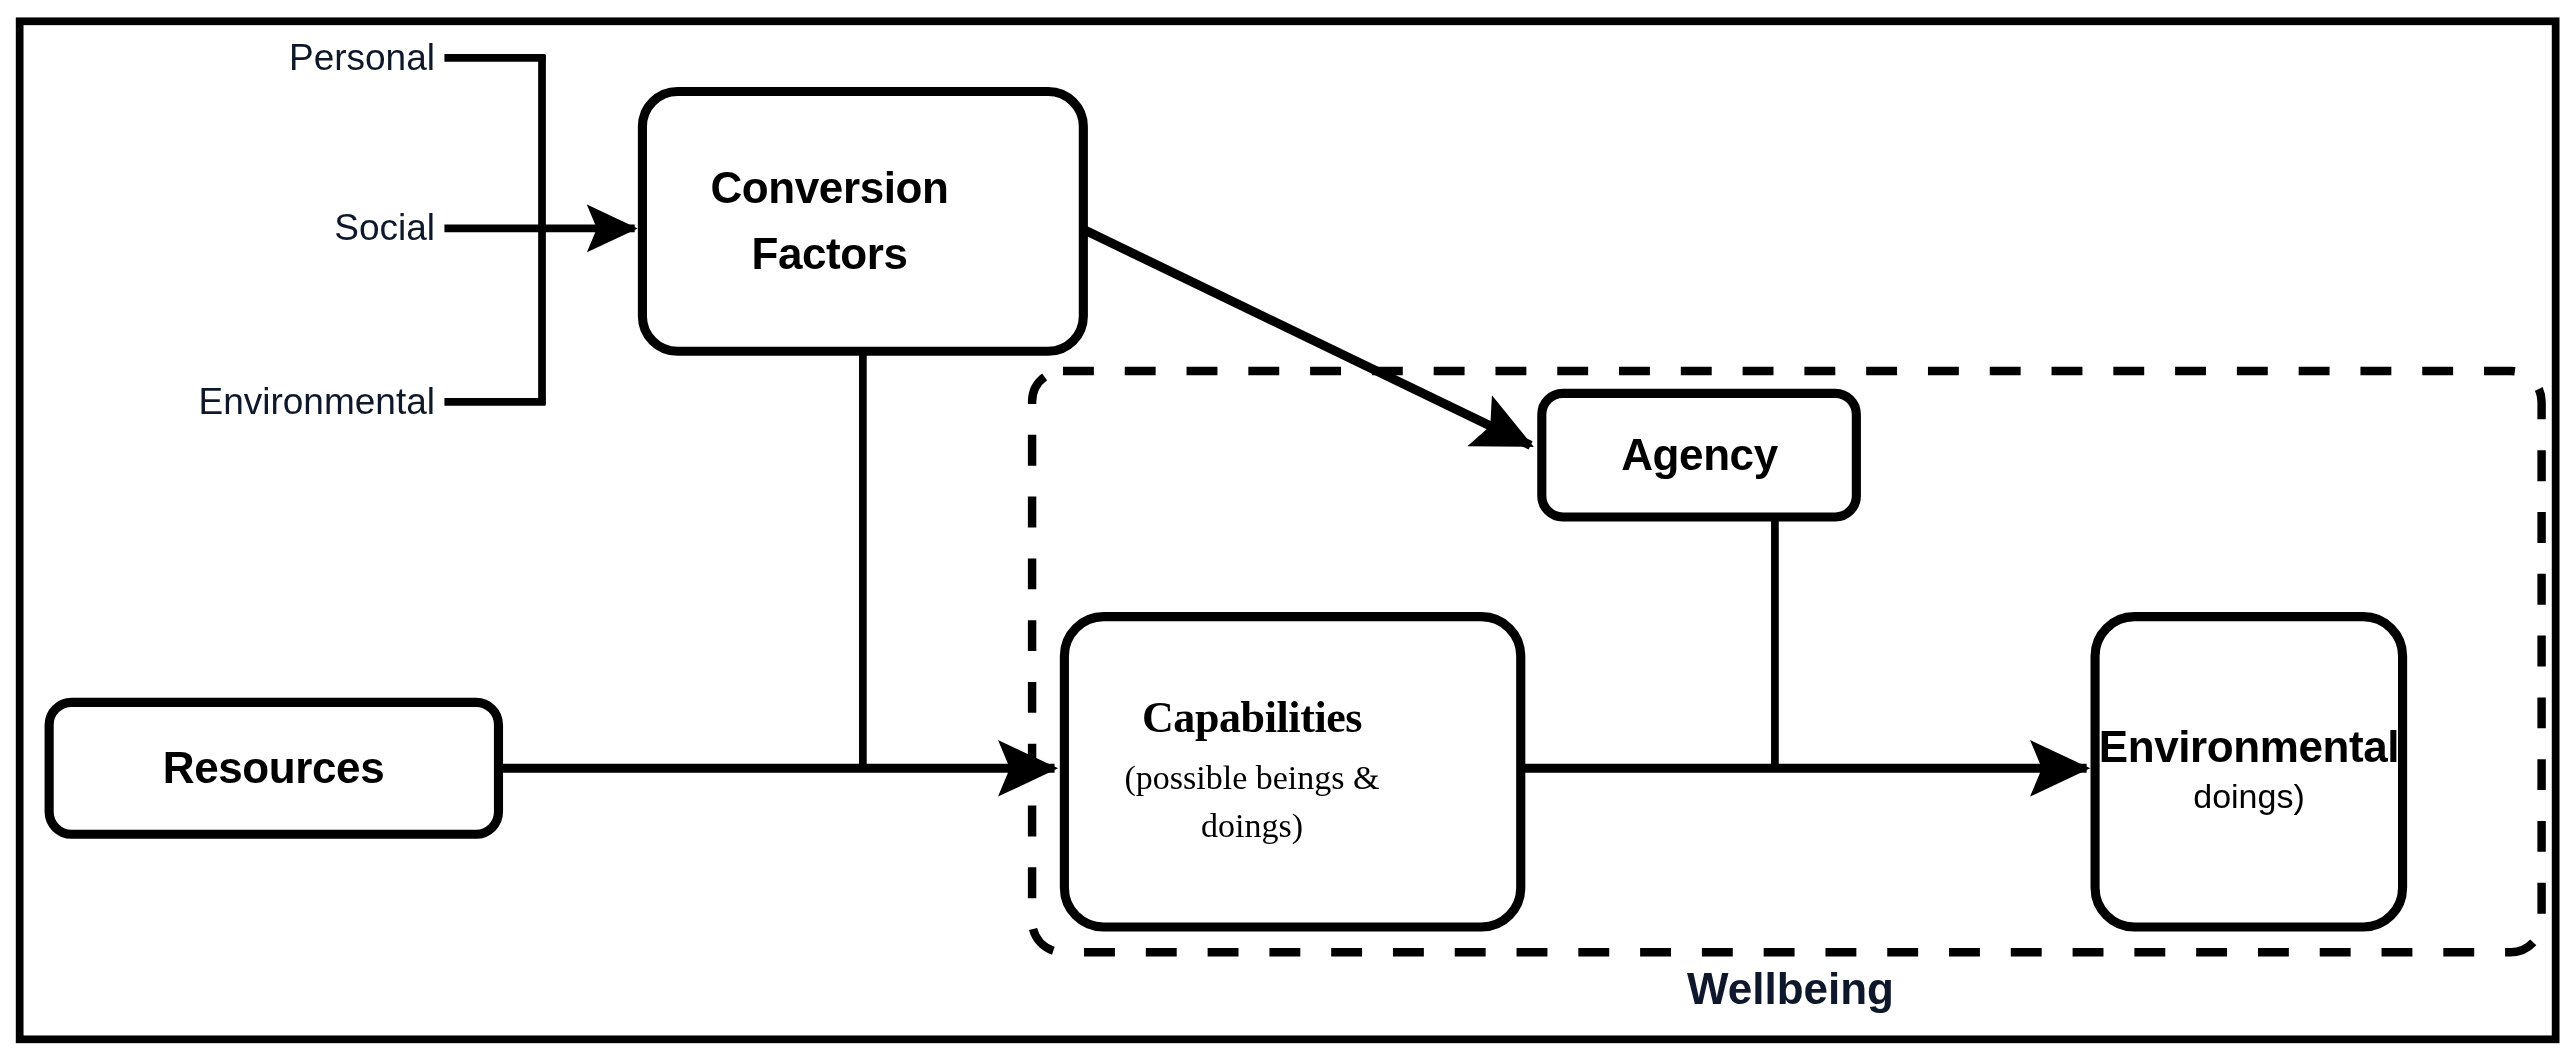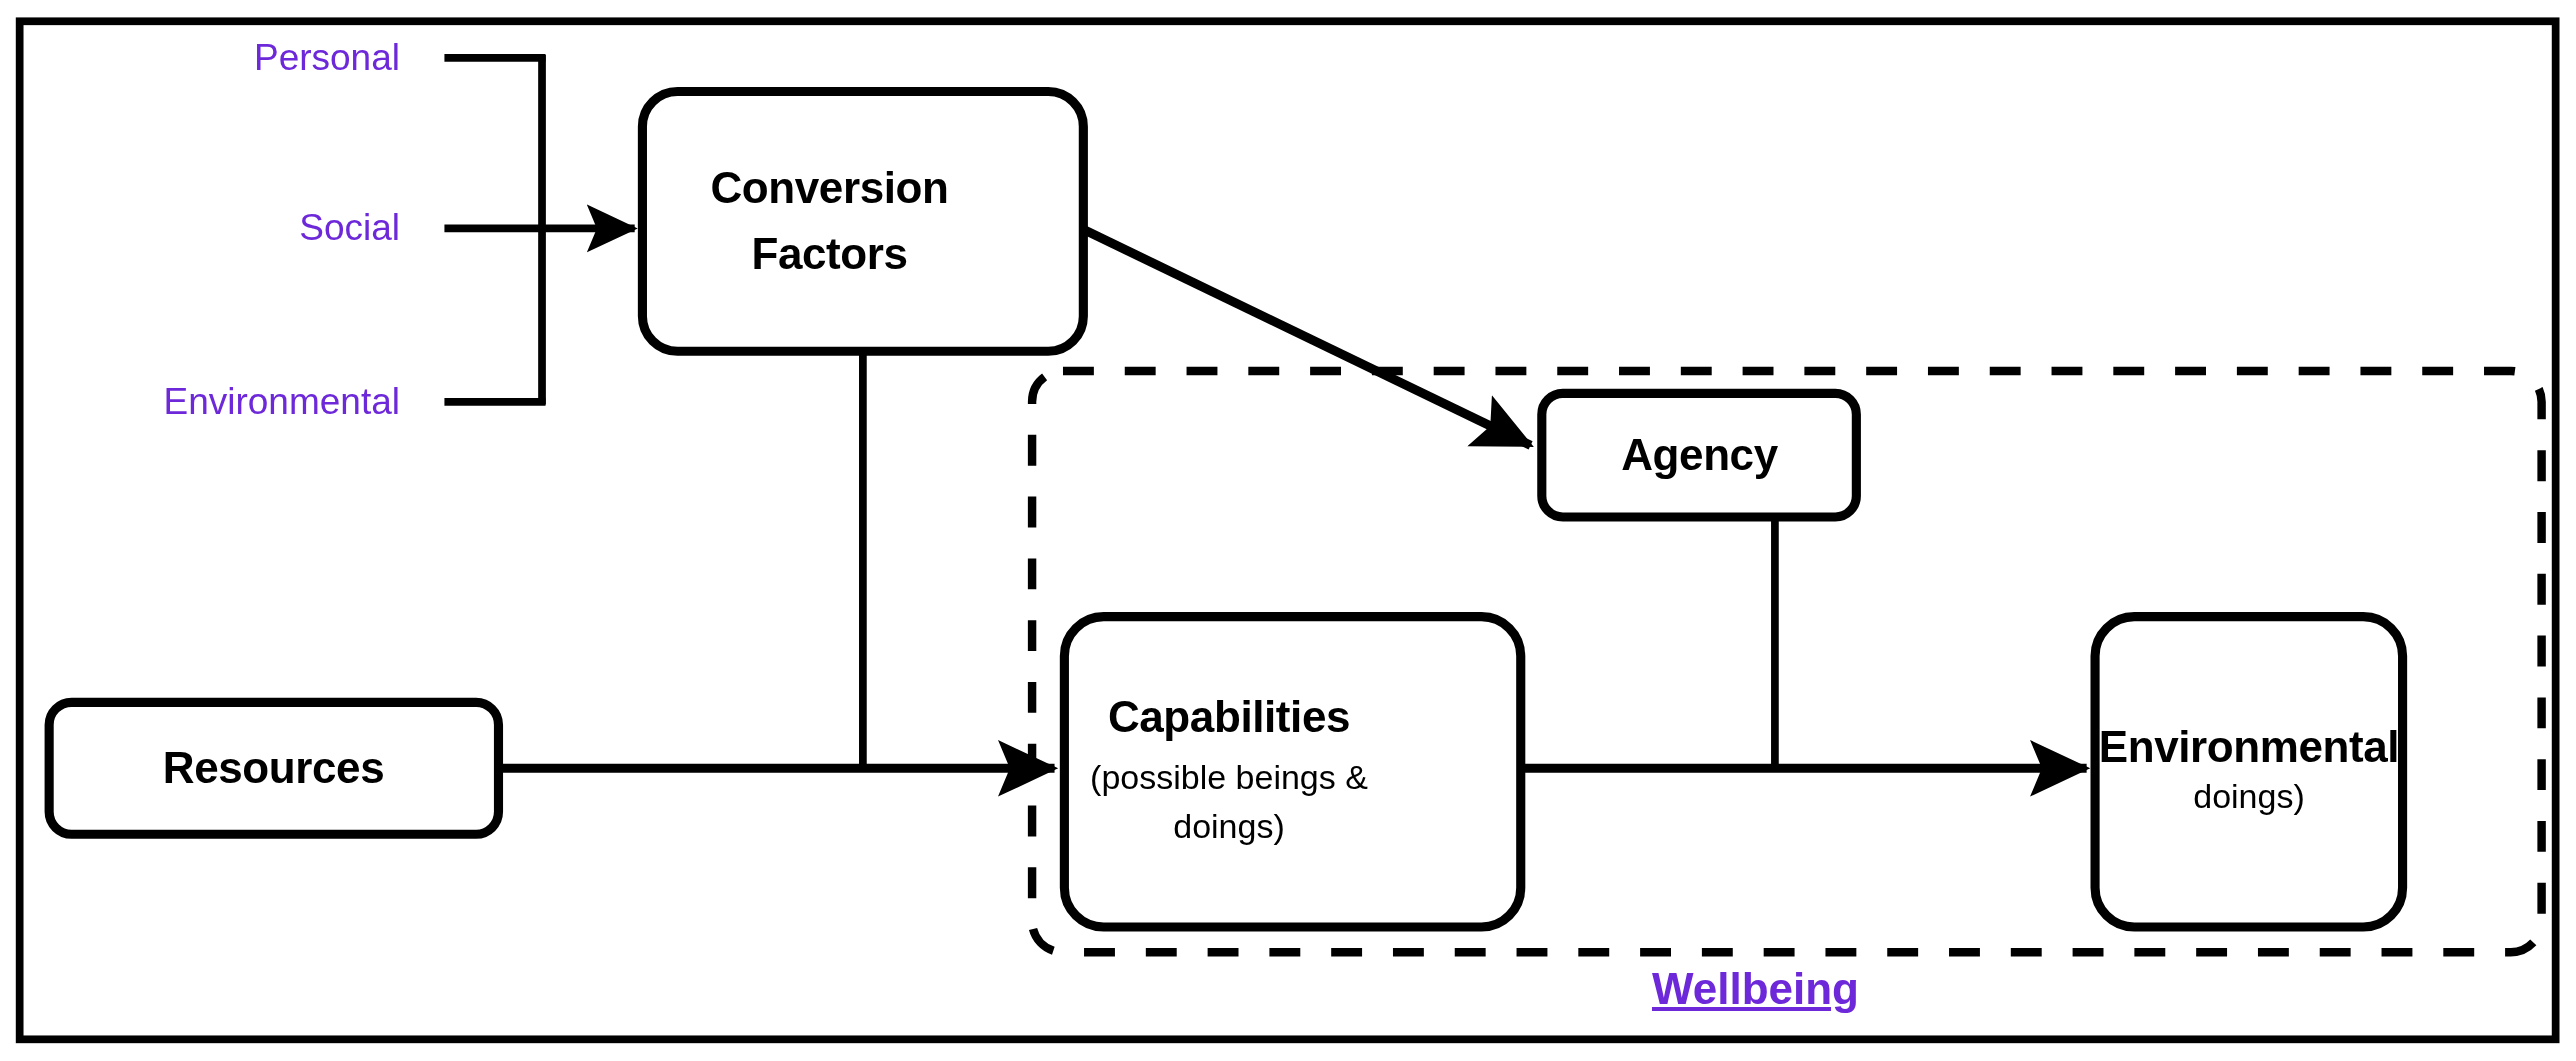--- a/index.html
+++ b/index.html
@@ -19,23 +19,24 @@
   }
   #diagram-svg {
     position: absolute;
     left: 0;
     top: 0;
     width: 2576px;
     height: 1062px;
   }
   .lbl {
     position: absolute;
-    color: #6d28d9;
+    color: #0f172a;
     white-space: nowrap;
     line-height: 1.18;
+    padding-left: 35px;
   }
   .factor-label {
     font-size: 37px;
     font-weight: 400;
     text-align: right;
     transform: translateY(-50%);
   }
   .node-title {
     font-size: 44px;
     font-weight: 700;
@@ -116,27 +117,27 @@
   </div>
 
   <div class="node-text-wrap" style="left:49px; top:702px; width:449px; height:132px;">
     <div class="node-title">Resources</div>
   </div>
 
   <div class="node-text-wrap" style="left:1542px; top:393px; width:315px; height:124px;">
     <div class="node-title">Agency</div>
   </div>
 
-  <div class="node-text-wrap" style="left:1001px; top:616px; width:456px; height:310px;">
+  <div class="node-text-wrap" style="left:1024px; top:616px; width:456px; height:310px;font-family:Liberation Serif, serif;">
     <div class="node-title">Capabilities</div>
     <div class="node-sub" style="margin-top:11.2px;">(possible beings &amp;</div>
     <div class="node-sub">doings)</div>
   </div>
 
   <div class="node-text-wrap" style="left:2095px; top:616px; width:308px; height:310px;">
     <div class="node-title">Environmental</div>
     <div class="node-sub">doings)</div>
   </div>
 
-  <div class="lbl wellbeing-label" style="left:1608px; top:963px; width:295px;text-decoration:underline;">Wellbeing</div>
+  <div class="lbl wellbeing-label" style="left:1608px; top:963px; width:295px;">Wellbeing</div>
 
 </div>
 
 
 </body></html>

